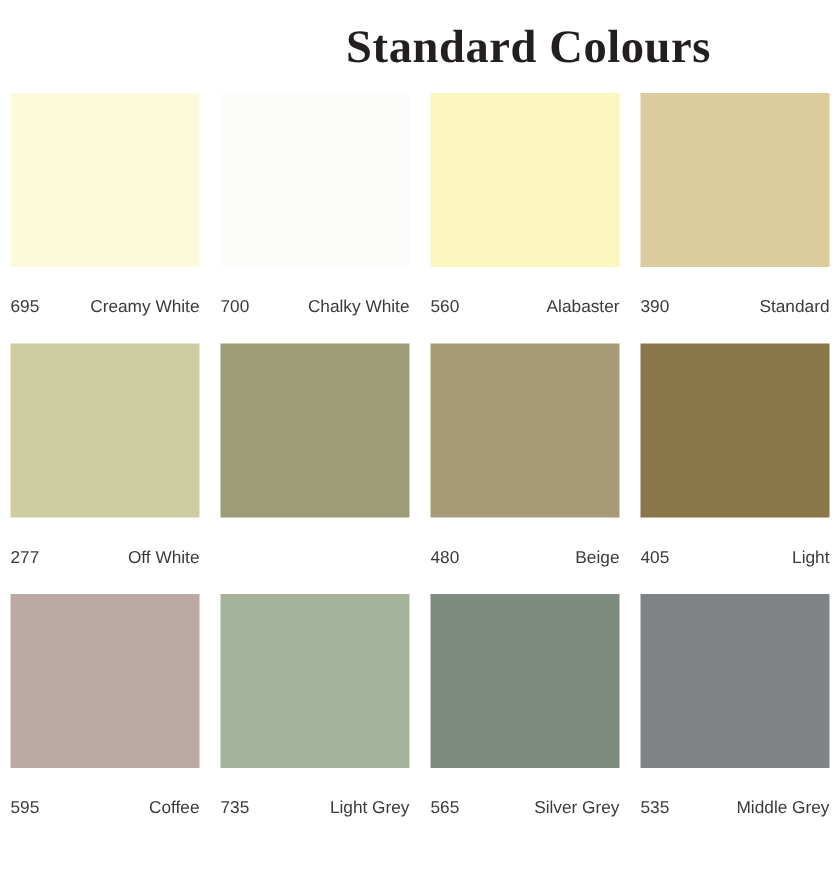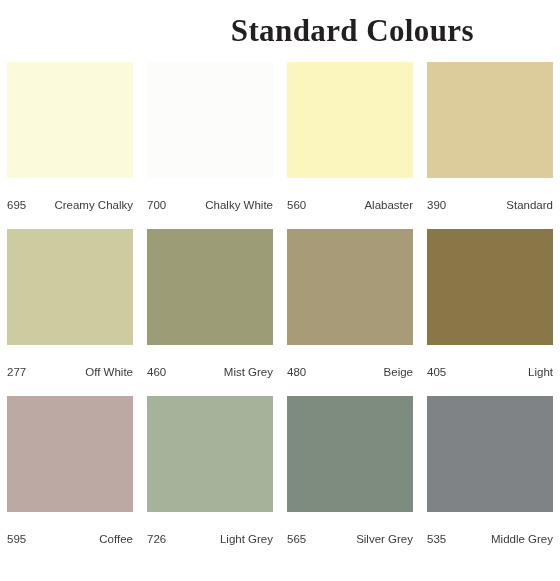--- a/index.html
+++ b/index.html
@@ -90,21 +90,21 @@
 
   <div class="grid">
 
     <div class="row row-1">
       <div class="cell">
         <div class="swatch-wrap">
           <span class="swatch" style="background:#fbfbdc;"></span>
         </div>
         <div class="caption">
           <span class="code">695</span>
-          <span class="cname">Creamy Chalky</span>
+          <span class="cname">Creamy White</span>
         </div>
       </div>
       <div class="cell">
         <div class="swatch-wrap">
           <span class="swatch" style="background:#fcfcfa;"></span>
         </div>
         <div class="caption">
           <span class="code">700</span>
           <span class="cname">Chalky White</span>
         </div>
@@ -136,24 +136,20 @@
         </div>
         <div class="caption">
           <span class="code">277</span>
           <span class="cname">Off White</span>
         </div>
       </div>
       <div class="cell">
         <div class="swatch-wrap">
           <span class="swatch" style="background:#9c9c77;"></span>
         </div>
-        <div class="caption">
-          <span class="code">460</span>
-          <span class="cname">Mist Grey</span>
-        </div>
       </div>
       <div class="cell">
         <div class="swatch-wrap">
           <span class="swatch" style="background:#a89b77;"></span>
         </div>
         <div class="caption">
           <span class="code">480</span>
           <span class="cname">Beige</span>
         </div>
       </div>
@@ -176,21 +172,21 @@
         <div class="caption">
           <span class="code">595</span>
           <span class="cname">Coffee</span>
         </div>
       </div>
       <div class="cell">
         <div class="swatch-wrap">
           <span class="swatch" style="background:#a6b39b;"></span>
         </div>
         <div class="caption">
-          <span class="code">726</span>
+          <span class="code">735</span>
           <span class="cname">Light Grey</span>
         </div>
       </div>
       <div class="cell">
         <div class="swatch-wrap">
           <span class="swatch" style="background:#7e8c80;"></span>
         </div>
         <div class="caption">
           <span class="code">565</span>
           <span class="cname">Silver Grey</span>

